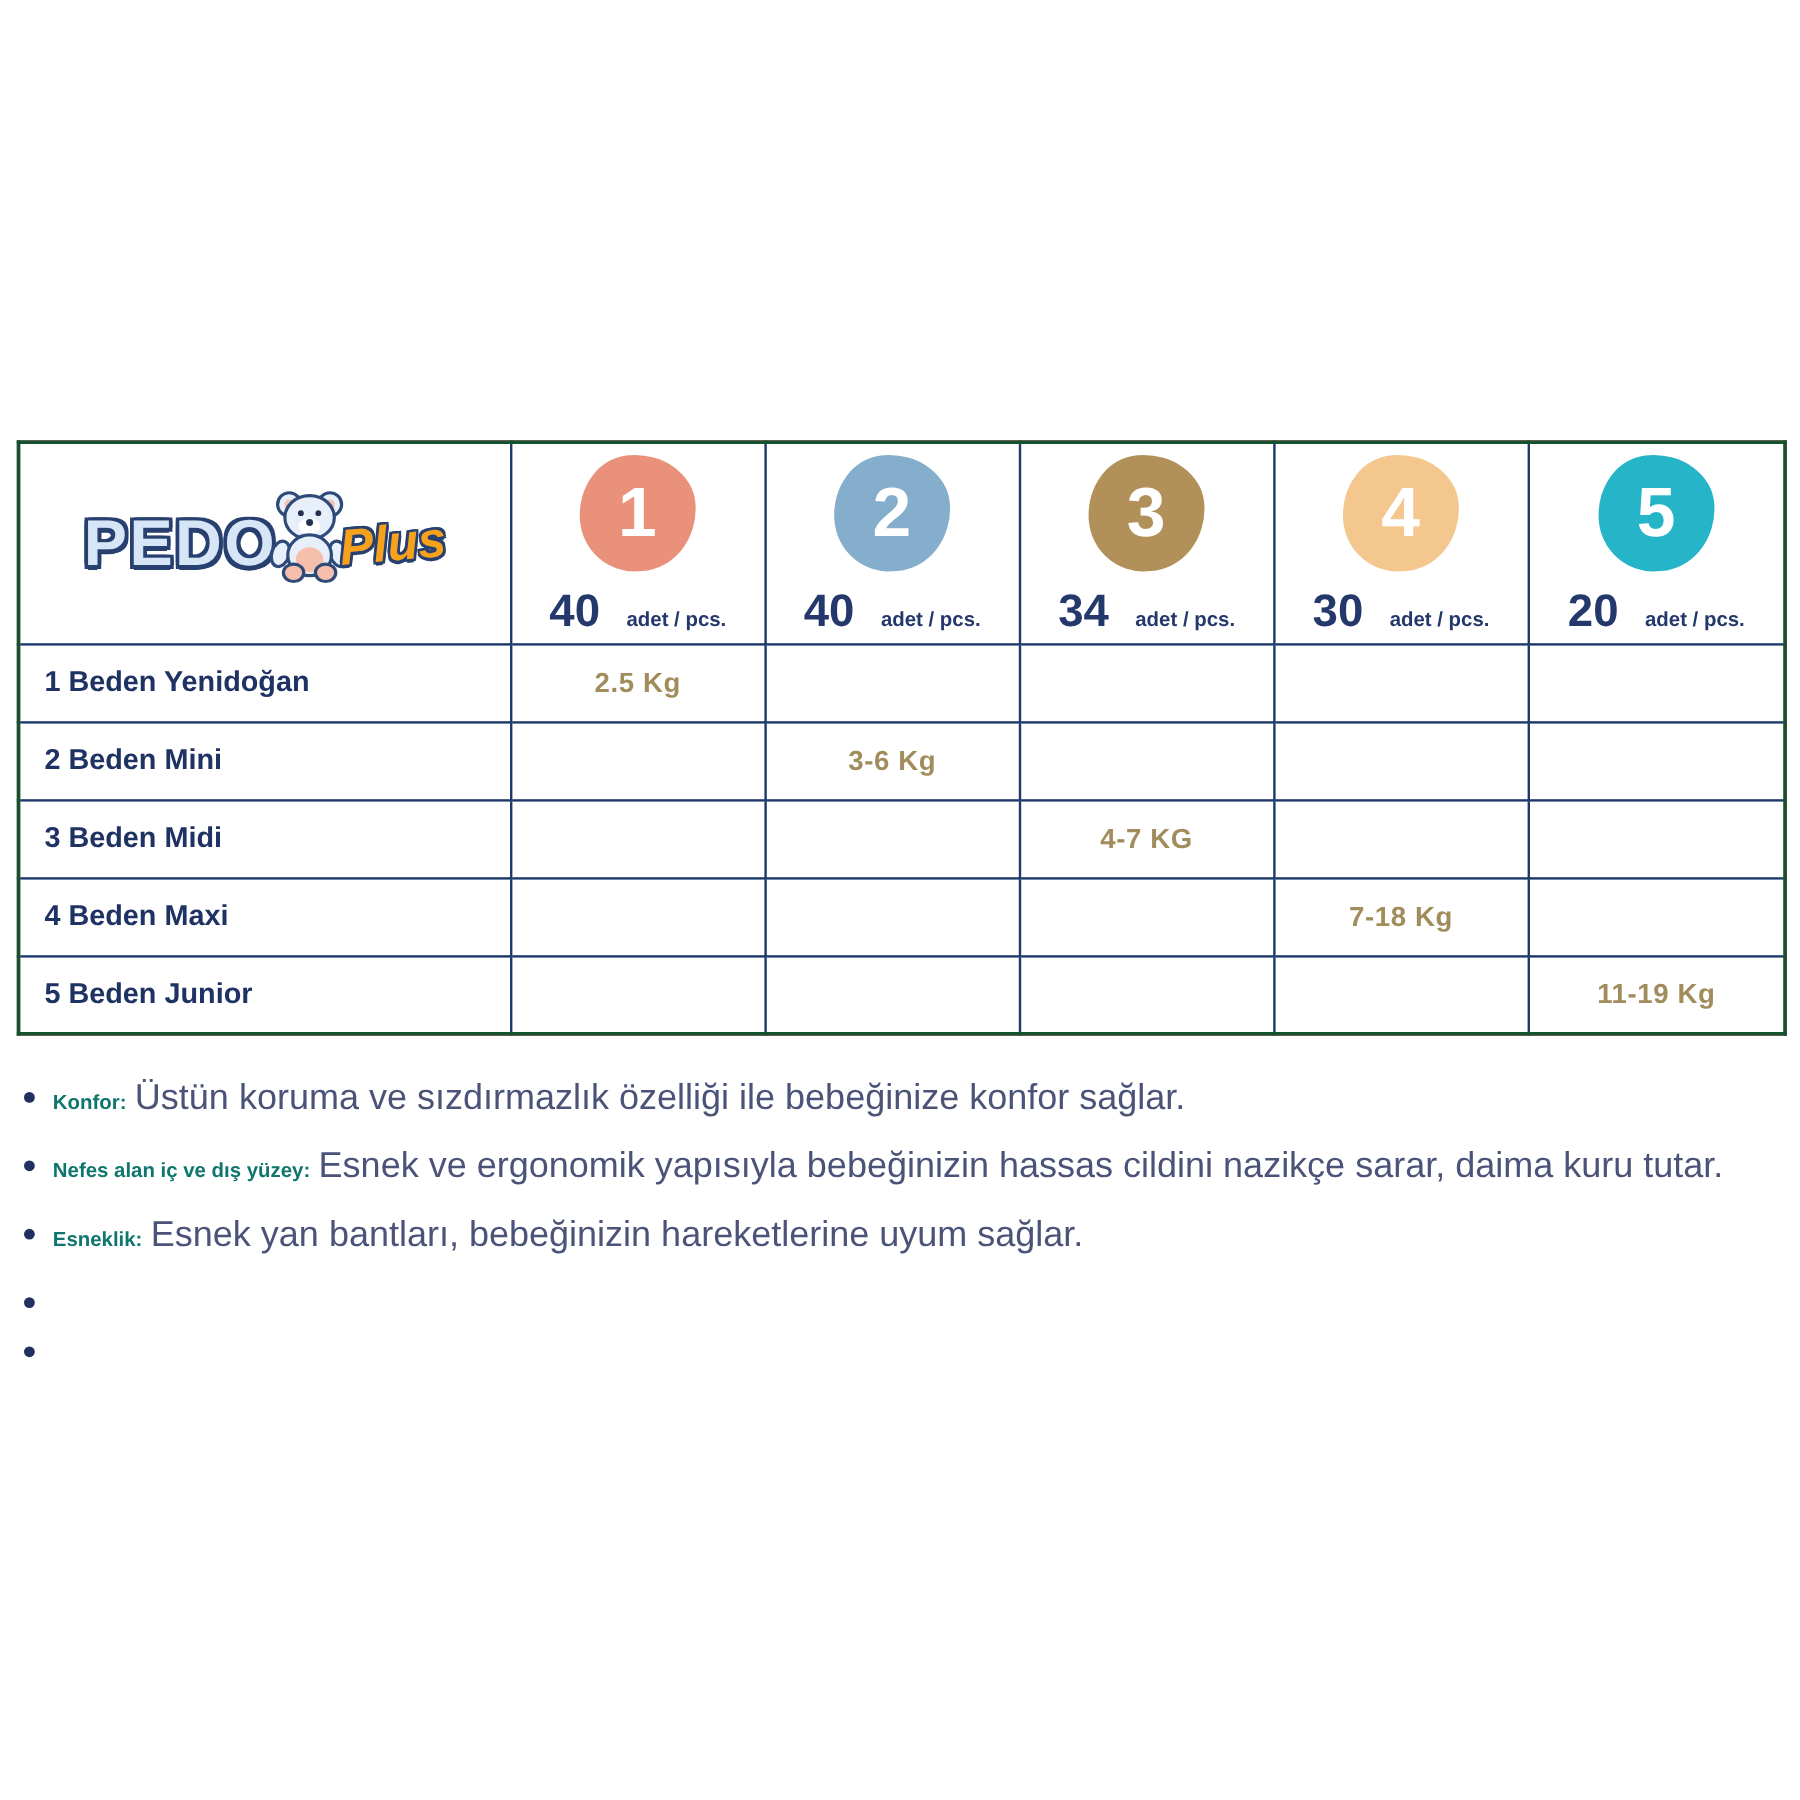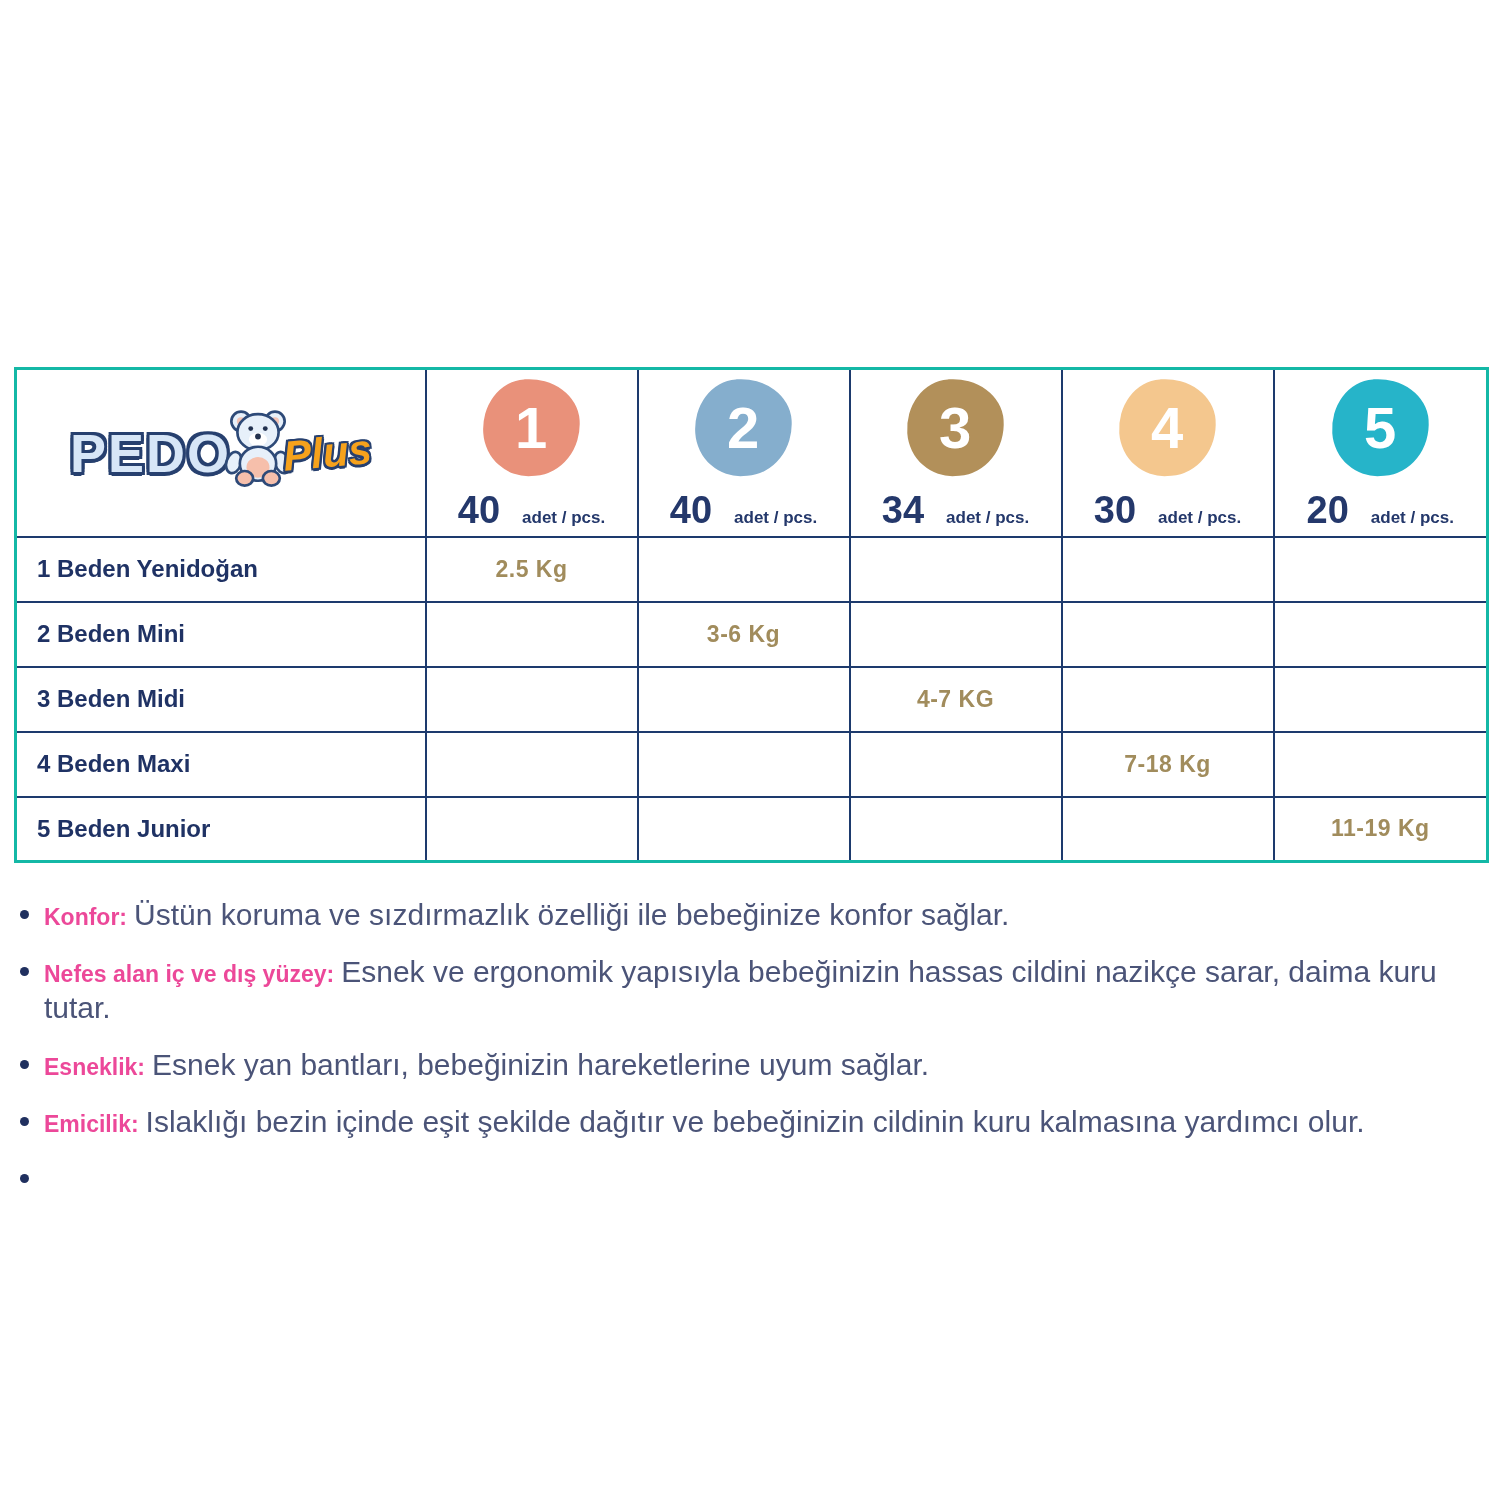--- a/index.html
+++ b/index.html
@@ -7,21 +7,21 @@
   body {
     width: 1500px; height: 1500px; position: relative;
     font-family: "Liberation Sans", sans-serif;
     color: #1f3264;
   }
 
   
   .table-wrap { position: absolute; left: 14px; top: 367px; }
   table.size-table {
     border-collapse: collapse; table-layout: fixed;
-    width: 1472px; border: 3px solid #14b8a6; background: #be185d;
+    width: 1472px; border: 3px solid #14532d; background: #be185d;
   }
   table.size-table td { border: 2px solid #1d3a6d; vertical-align: middle; background: #fff; }
   tr.header-row { height: 168px; }
   tr.data-row { height: 65px; }
 
   td.logo-cell { text-align: center; }
   .logo { display: inline-flex; align-items: center; justify-content: center; }
   .logo-pedo {
     font-weight: 900; font-size: 54px; letter-spacing: 2px;
     color: #d7e6f7;
@@ -52,21 +52,21 @@
   .count-num { font-size: 38px; font-weight: 700; }
   .count-unit { font-size: 17px; font-weight: 700; margin-left: 22px; }
 
   td.row-label-cell { padding-left: 20px; font-weight: 700; font-size: 24px; color: #1f3264; }
   td.weight-cell { text-align: center; font-weight: 700; font-size: 23px; color: #a18c5c; letter-spacing: 0.5px; }
 
   
   .features { position: absolute; left: 18px; top: 899px; width: 1466px; list-style: none; }
   .features li { display: flex; align-items: flex-start; margin-bottom: 21px; line-height: 31px; }
   .dot { flex: 0 0 auto; width: 9px; height: 9px; border-radius: 50%; background: #20305f; margin: 11px 15px 0 2px; }
-  .feat-label { font-weight: 700; font-size: 23px; color: #ec4899; margin-right: 7px; }
+  .feat-label { font-weight: 700; font-size: 17px; color: #0f766e; margin-right: 7px; }
   .feat-text { font-weight: 400; font-size: 30px; color: #4b5478; }
 </style>
 </head>
 <body>
 
 <div class="table-wrap">
   <table class="size-table">
     <colgroup>
       <col style="width:410px">
         <col style="width:212px">
@@ -196,18 +196,17 @@
   <li>
     <span class="dot"></span>
     <span><span class="feat-label">Nefes alan iç ve dış yüzey:</span><span class="feat-text">Esnek ve ergonomik yapısıyla bebeğinizin hassas cildini nazikçe sarar, daima kuru tutar.</span></span>
   </li>
   <li>
     <span class="dot"></span>
     <span><span class="feat-label">Esneklik:</span><span class="feat-text">Esnek yan bantları, bebeğinizin hareketlerine uyum sağlar.</span></span>
   </li>
   <li>
     <span class="dot"></span>
-    <span><span class="feat-label">Emicilik:</span><span class="feat-text">Islaklığı bezin içinde eşit şekilde dağıtır ve bebeğinizin cildinin kuru kalmasına yardımcı olur.</span></span>
   </li>
   <li>
     <span class="dot"></span>
   </li>
 </ul>
 
 </body></html>

